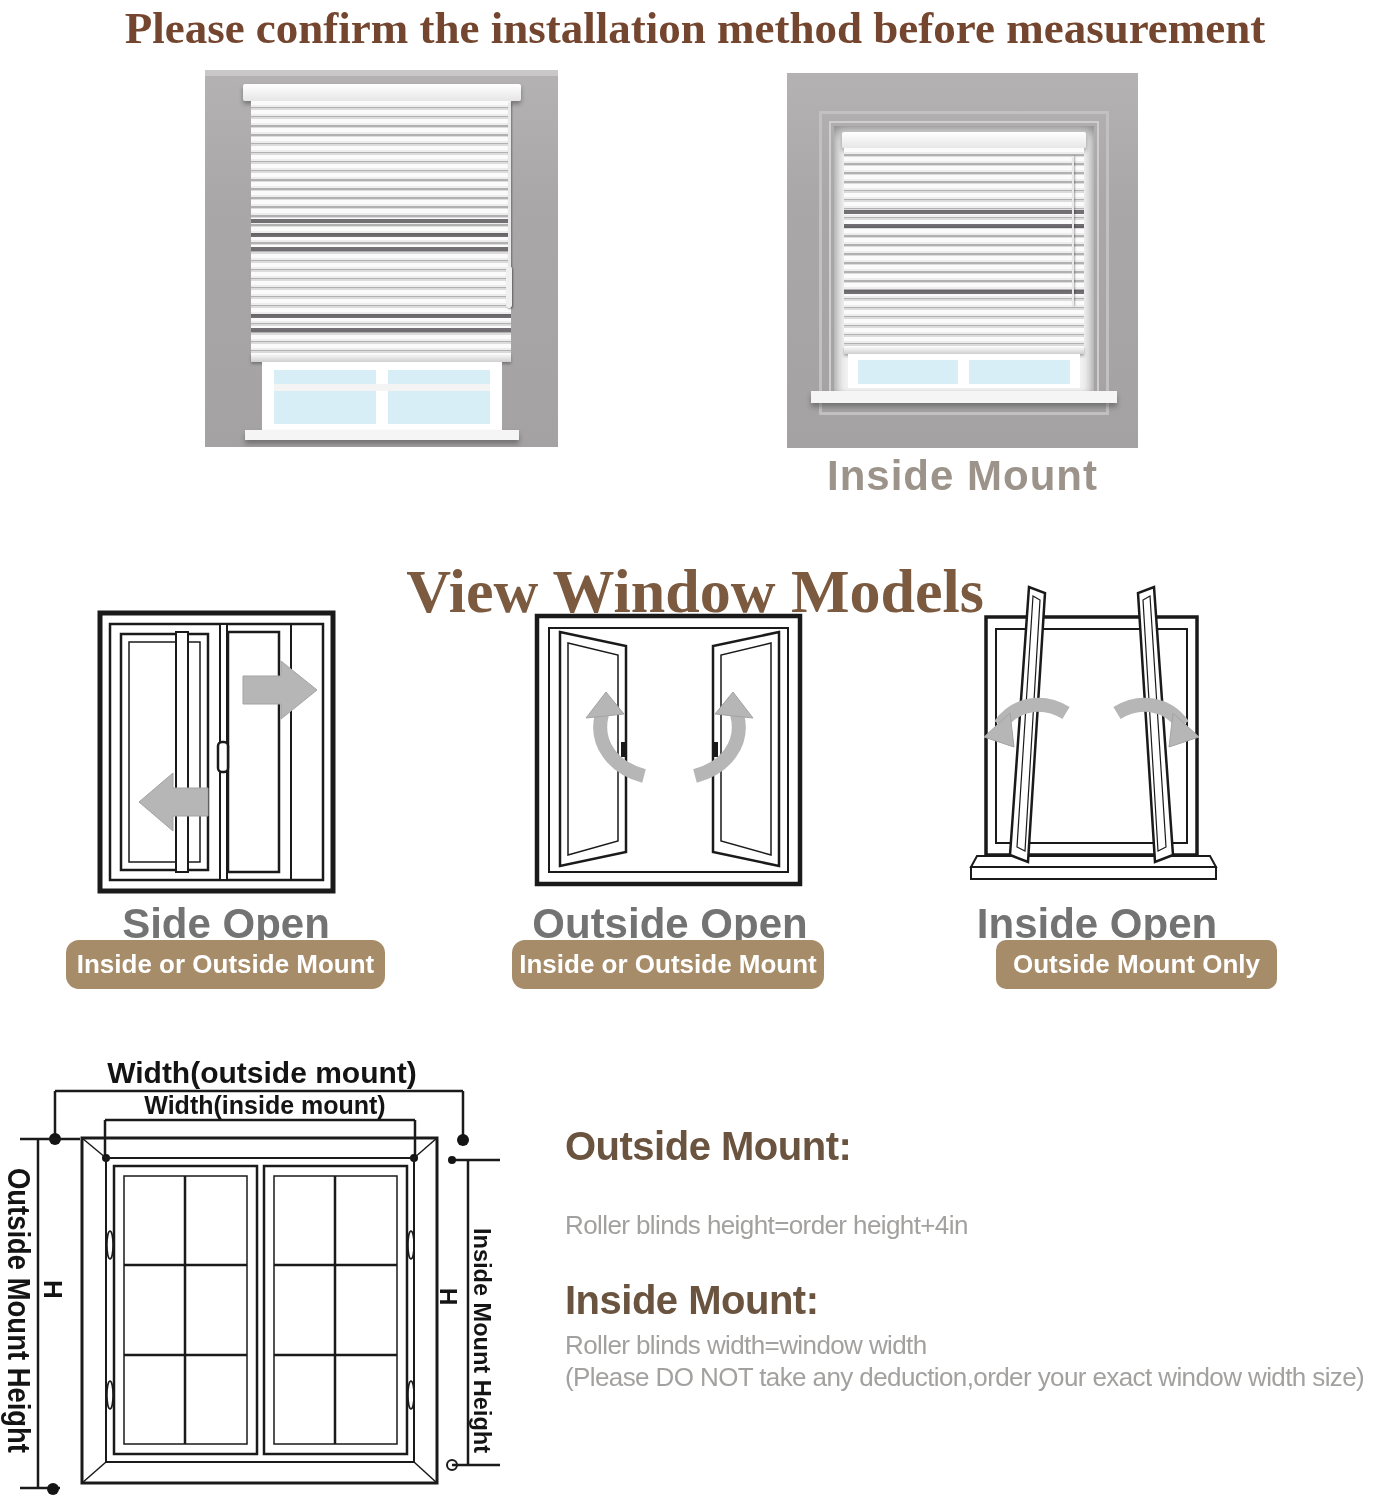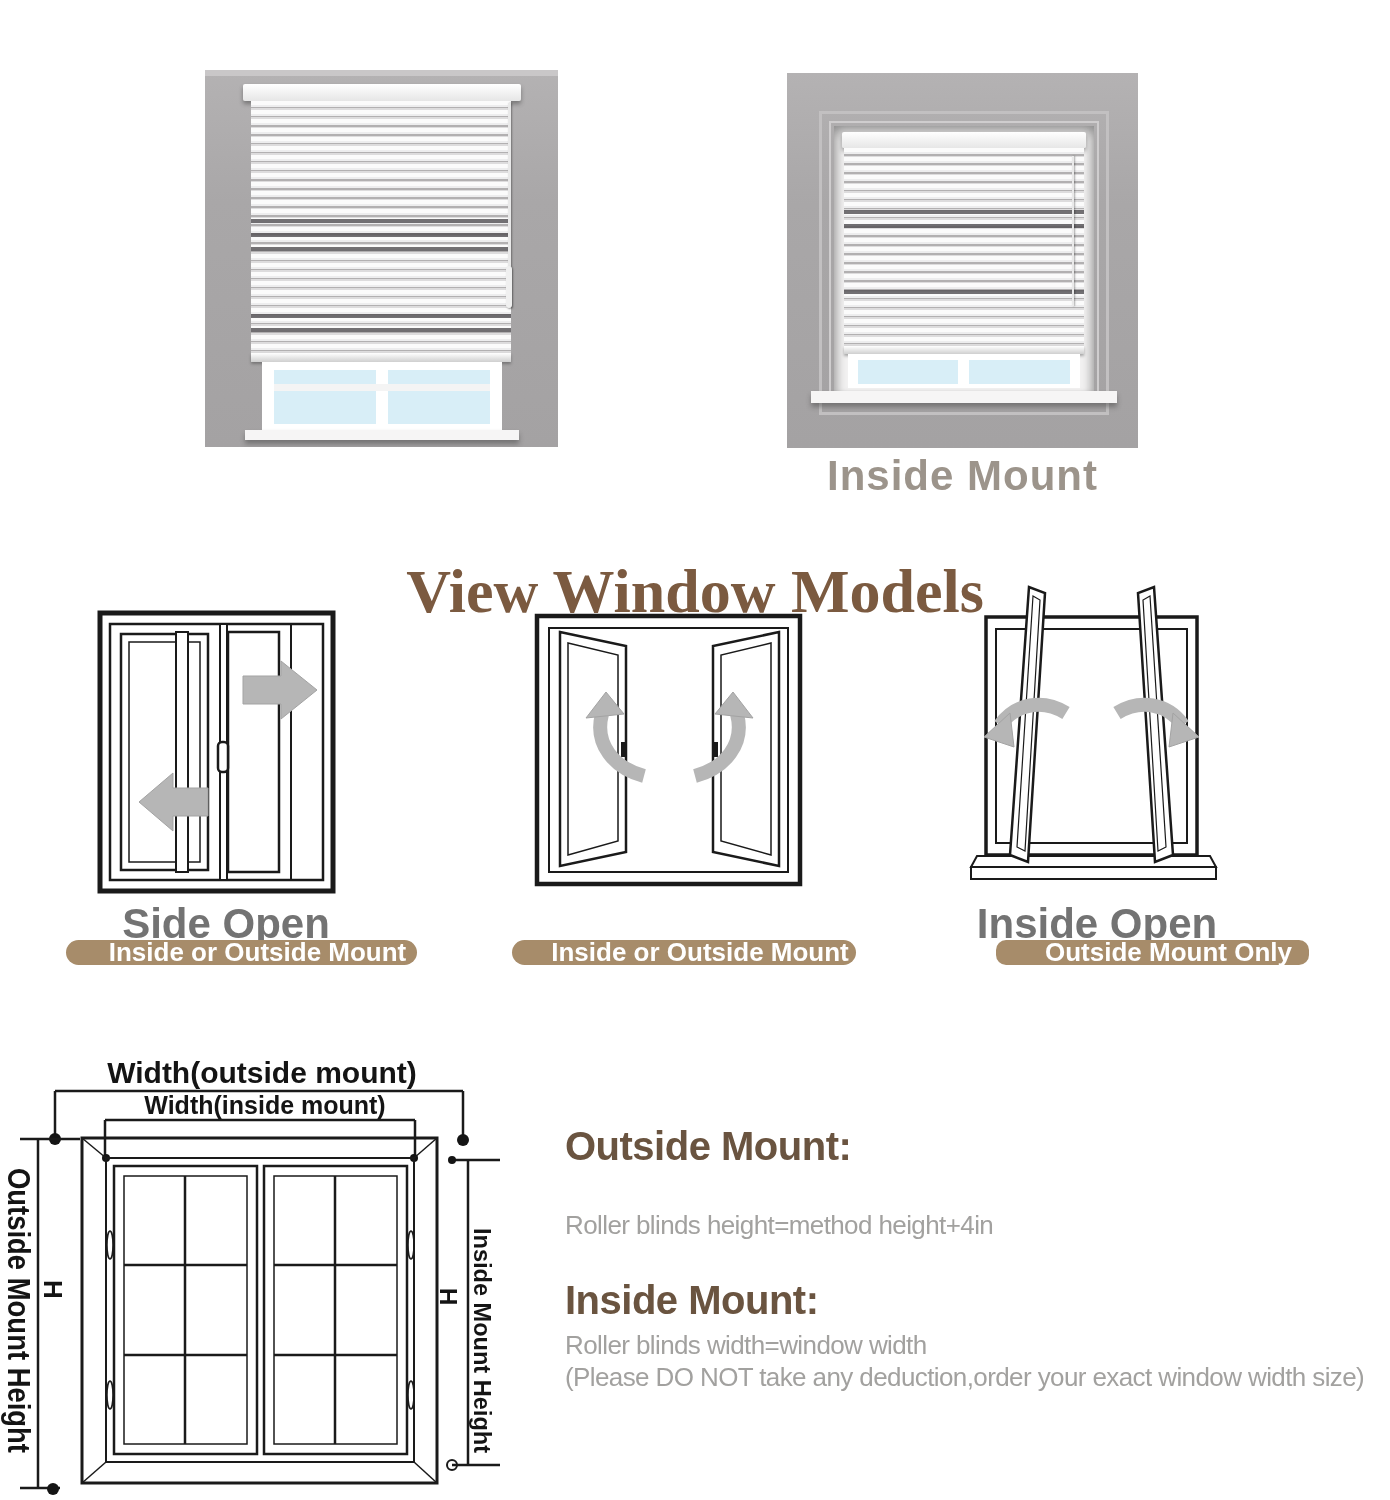--- a/index.html
+++ b/index.html
@@ -29,39 +29,40 @@
   .sill{background:#f6f5f5;box-shadow:0 4px 5px rgba(60,60,60,.45);}
   .trim{border:3px solid #c2c0c1;}
   .trim2{border:2px solid #cfcdce;}
   .recess{background:#f2f1f1;box-shadow:inset 0 8px 10px rgba(0,0,0,.22),inset 5px 0 8px rgba(0,0,0,.16),inset -5px 0 8px rgba(0,0,0,.16);}
   .photo-label{width:353px;text-align:center;font-weight:bold;font-size:42px;color:#9c948b;letter-spacing:1px;}
 
   
   .models-heading{left:0;top:516px;width:1390px;text-align:center;
     font-family:"Liberation Serif",serif;font-weight:bold;font-size:62px;color:#7b5a40;margin-top:40px;}
   .model-name{width:300px;text-align:center;font-weight:bold;font-size:42px;color:#737373;}
-  .badge{height:25px;border-radius:13px;background:#a78c6a;color:#ffffff;
-    display:flex;align-items:center;justify-content:center;font-size:26px;font-weight:bold;white-space:nowrap;padding-left:32px;}
+  .badge{height:49px;border-radius:13px;background:#a78c6a;color:#ffffff;
+    display:flex;align-items:center;justify-content:center;font-size:26px;font-weight:bold;white-space:nowrap;}
 
   
   .instr-h{font-weight:bold;font-size:40px;color:#6a5440;letter-spacing:-0.5px;white-space:nowrap;}
   .instr-p{font-size:26px;color:#a2a19f;letter-spacing:-0.6px;white-space:nowrap;}
 
   svg{display:block;}
   svg .ln{stroke:#1a1a1a;fill:none;}
   svg .fillw{fill:#ffffff;stroke:#1a1a1a;}
   svg .arrow{fill:#b6b6b6;stroke:#a3a3a3;stroke-width:1;}
   svg .swoosh{fill:none;stroke:#b6b6b6;stroke-width:14;stroke-linecap:butt;}
   svg text{font-family:"Liberation Sans",sans-serif;font-weight:bold;fill:#141414;}
 </style>
 </head>
 <body>
 
 <div class="canvas">
 
+  <div class="abs main-title">Please confirm the installation method before measurement</div>
 
   <div class="abs photo photo-a">
     <div class="abs molding"></div>
     <div class="abs headrail" style="left:38px;top:14px;width:278px;height:17px;"></div>
     <div class="abs slats" style="left:46px;top:31px;width:260px;height:252px;">
       <div class="abs gap" style="top:118px;"></div>
       <div class="abs gap" style="top:132px;"></div>
       <div class="abs gap" style="top:146px;"></div>
       <div class="abs gap" style="top:213px;"></div>
       <div class="abs gap" style="top:227px;"></div>
@@ -138,20 +139,21 @@
     <polygon class="ln" points="69,262 77,266 92,15 85,11" stroke-width="1.2"></polygon>
     <polygon class="fillw" points="225,270 207,277 190,8 206,2" stroke-width="2.5"></polygon>
     <polygon class="ln" points="218,262 210,266 195,15 202,11" stroke-width="1.2"></polygon>
     <path class="swoosh" d="M118,128 C95,114 68,118 52,140"></path>
     <polygon class="arrow" points="36,152 62,128 66,162"></polygon>
     <path class="swoosh" d="M169,128 C192,114 219,118 235,140"></path>
     <polygon class="arrow" points="251,152 225,128 221,162"></polygon>
   </svg>
 
   <div class="abs model-name" style="left:76px;top:900px;">Side Open</div>
+  <div class="abs model-name" style="left:520px;top:900px;">Outside Open</div>
   <div class="abs model-name" style="left:947px;top:900px;">Inside Open</div>
 
   <div class="abs badge" style="left:66px;top:940px;width:319px;">Inside or Outside Mount</div>
   <div class="abs badge" style="left:512px;top:940px;width:312px;">Inside or Outside Mount</div>
   <div class="abs badge" style="left:996px;top:940px;width:281px;border-radius:10px;">Outside Mount Only</div>
 
   <svg class="abs" style="left:0;top:1050px;" width="520" height="450" viewBox="0 0 520 450">
 
     <text x="262" y="33" font-size="30" text-anchor="middle">Width(outside mount)</text>
     <line class="ln" x1="55" y1="41" x2="463" y2="41" stroke-width="2.5"></line>
@@ -200,19 +202,19 @@
     <line class="ln" x1="468" y1="110" x2="468" y2="415" stroke-width="2.5"></line>
     <line class="ln" x1="452" y1="110" x2="500" y2="110" stroke-width="2.5"></line>
     <line class="ln" x1="452" y1="415" x2="500" y2="415" stroke-width="2.5"></line>
     <circle cx="452" cy="110" r="4" fill="#141414"></circle>
     <circle class="ln" cx="452" cy="415" r="5" stroke-width="2" fill="#ffffff"></circle>
     <text font-size="24" transform="translate(474,178) rotate(90)" textLength="225" lengthAdjust="spacingAndGlyphs">Inside Mount Height</text>
     <text font-size="24" transform="translate(440,238) rotate(90)">H</text>
   </svg>
 
   <div class="abs instr-h" style="left:565px;top:1124px;">Outside Mount:</div>
-  <div class="abs instr-p" style="left:565px;top:1210px;">Roller blinds height=method height+4in</div>
+  <div class="abs instr-p" style="left:565px;top:1210px;">Roller blinds height=order height+4in</div>
 
   <div class="abs instr-h" style="left:565px;top:1278px;">Inside Mount:</div>
   <div class="abs instr-p" style="left:565px;top:1330px;">Roller blinds width=window width</div>
   <div class="abs instr-p" style="left:565px;top:1362px;">(Please DO NOT take any deduction,order your exact window width size)</div>
 
 </div>
 
 </body></html>

